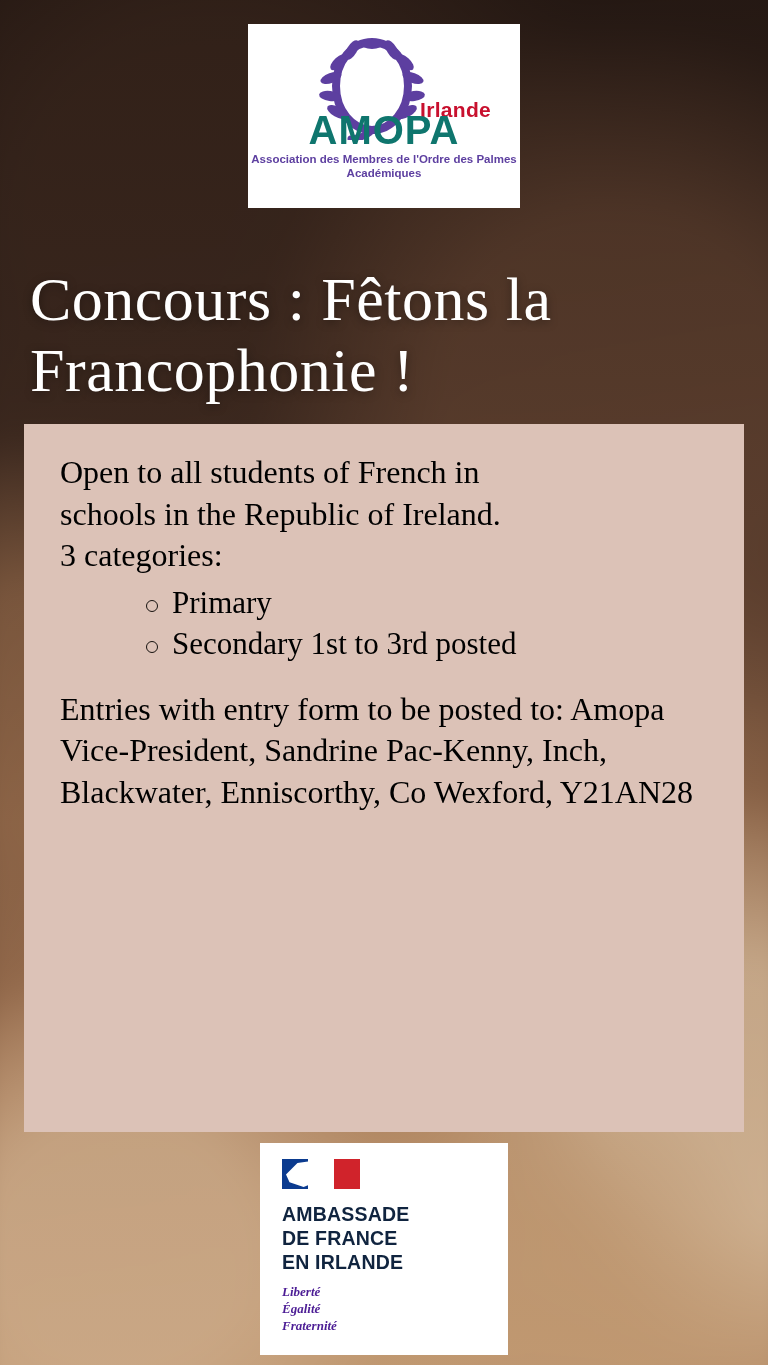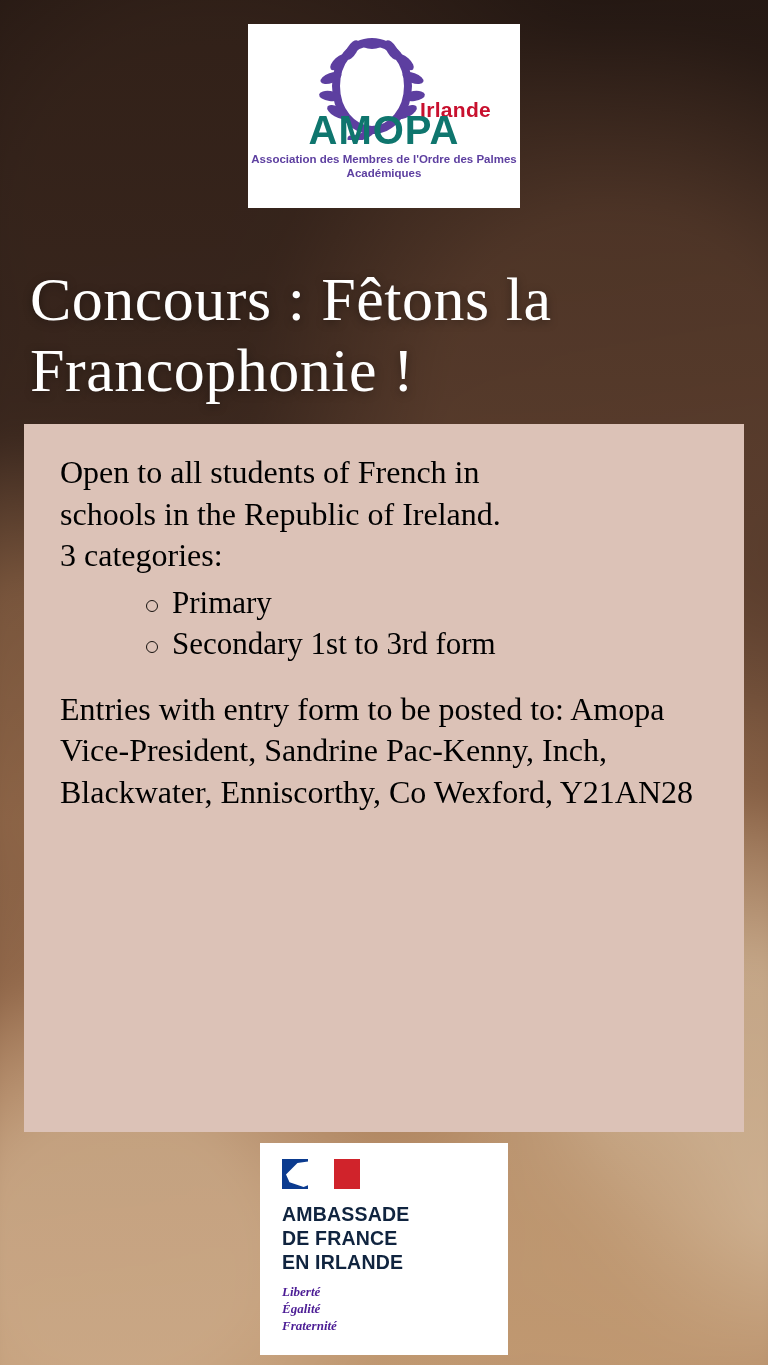--- a/index.html
+++ b/index.html
@@ -262,21 +262,21 @@
   </div>
 
   <h1 class="title">Concours : Fêtons la Francophonie !</h1>
 
   <div class="panel">
     <p class="intro-line">Open to all students of French in
 schools in the Republic of Ireland.
 3 categories:</p>
     <ul class="cat-list">
       <li>Primary</li>
-      <li>Secondary 1st to 3rd form</li>
+      <li>Secondary 1st to 3rd posted</li>
     </ul>
     <p class="entries">Entries with entry form to be posted to: Amopa Vice-President, Sandrine Pac-Kenny, Inch, Blackwater, Enniscorthy, Co Wexford, Y21AN28</p>
   </div>
 
   <div class="embassy-card">
     <div class="marianne">
       <div class="flag-blue"></div>
       <div class="flag-white"></div>
       <div class="flag-red"></div>
       <div class="marianne-face"></div>

